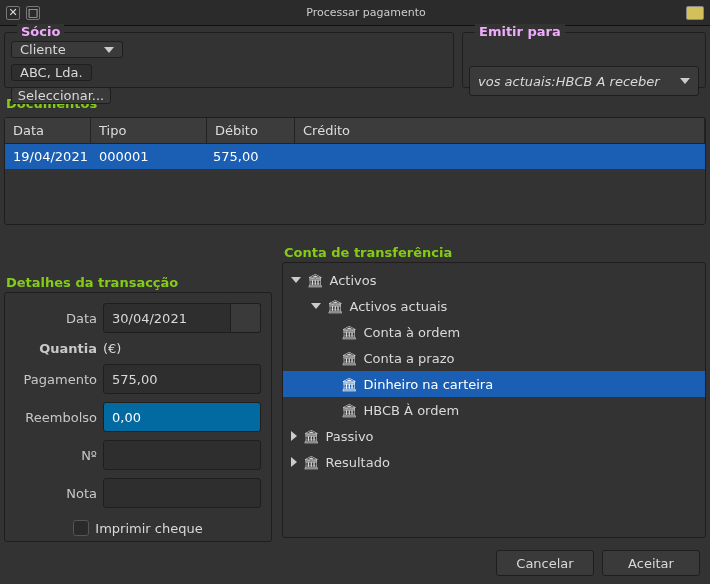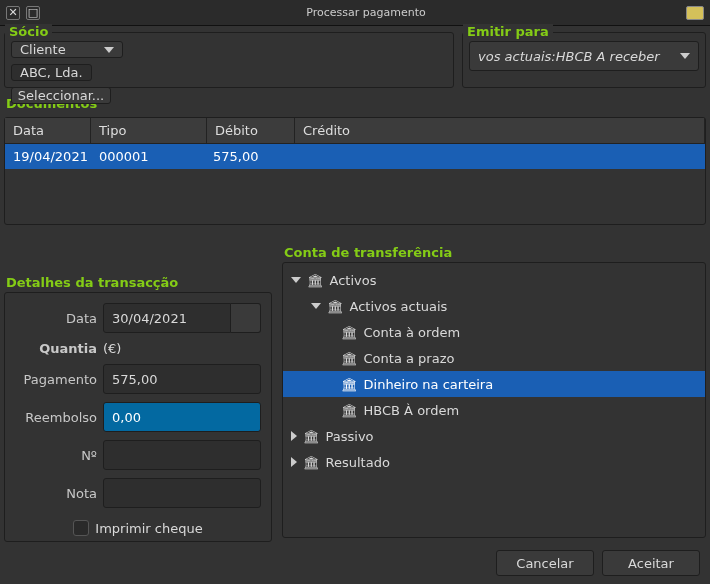--- a/index.html
+++ b/index.html
@@ -30,38 +30,38 @@
     border: 1px solid #777; border-radius: 2px;
   }
   .titlebar .tb-title { flex: 1; text-align: center; color: #ccc; font-size: 11px; }
   .titlebar .tb-right { width: 18px; height: 14px; background: #d4c05a; border: 1px solid #888; border-radius: 2px; }
 
   .layout { padding: 6px 4px 4px 4px; display: flex; flex-direction: column; gap: 4px; height: calc(584px - 26px); }
 
   .row-top { display: flex; gap: 8px; }
   .fieldset { border: 1px solid var(--border); border-radius: 3px; padding: 8px 6px 6px 6px; position: relative; }
   .fieldset > .legend {
-    position: absolute; top: -9px; left: 0; background: var(--bg);
-    padding: 0 4px; font-weight: bold; color: #84cc16;
+    position: absolute; top: -9px; left: 12px; background: var(--bg);
+    padding: 0 4px; font-weight: bold; color: #f0abfc;
   }
   .fs-socio { flex: 0 0 450px; height: 56px; }
   .fs-emitir { flex: 1; height: 56px; }
 
   .socio-inner { display: flex; gap: 6px; align-items: flex-start; height: 100%; flex-direction: column; }
   .combo, .btn, .input, .select {
     background: var(--bg-field); border: 1px solid var(--border);
     border-radius: 3px; color: var(--text); height: 30px;
     display: flex; align-items: center; padding: 0 8px;
   }
   .combo { justify-content: space-between; gap: 8px; }
   .combo .arrow, .select .arrow {
     width: 0; height: 0; border-left: 5px solid transparent;
     border-right: 5px solid transparent; border-top: 6px solid #ccc;
   }
-  .select { justify-content: space-between; width: 100%; }
+  .select { justify-content: space-between; width: 100%; margin-top: 25px; }
   .btn { justify-content: center; cursor: default; }
   .input { background: #2e2e2e; }
 
   .section-label { font-weight: bold; color: #84cc16; margin: 4px 0 2px 2px; }
 
   .documents-box { border: 1px solid var(--border); border-radius: 3px; height: 108px; display: flex; flex-direction: column; }
   .doc-header { display: flex; background: var(--bg-header); border-bottom: 1px solid #222; }
   .doc-header .col {
     padding: 5px 8px; color: #ddd; border-right: 1px solid #222;
   }

